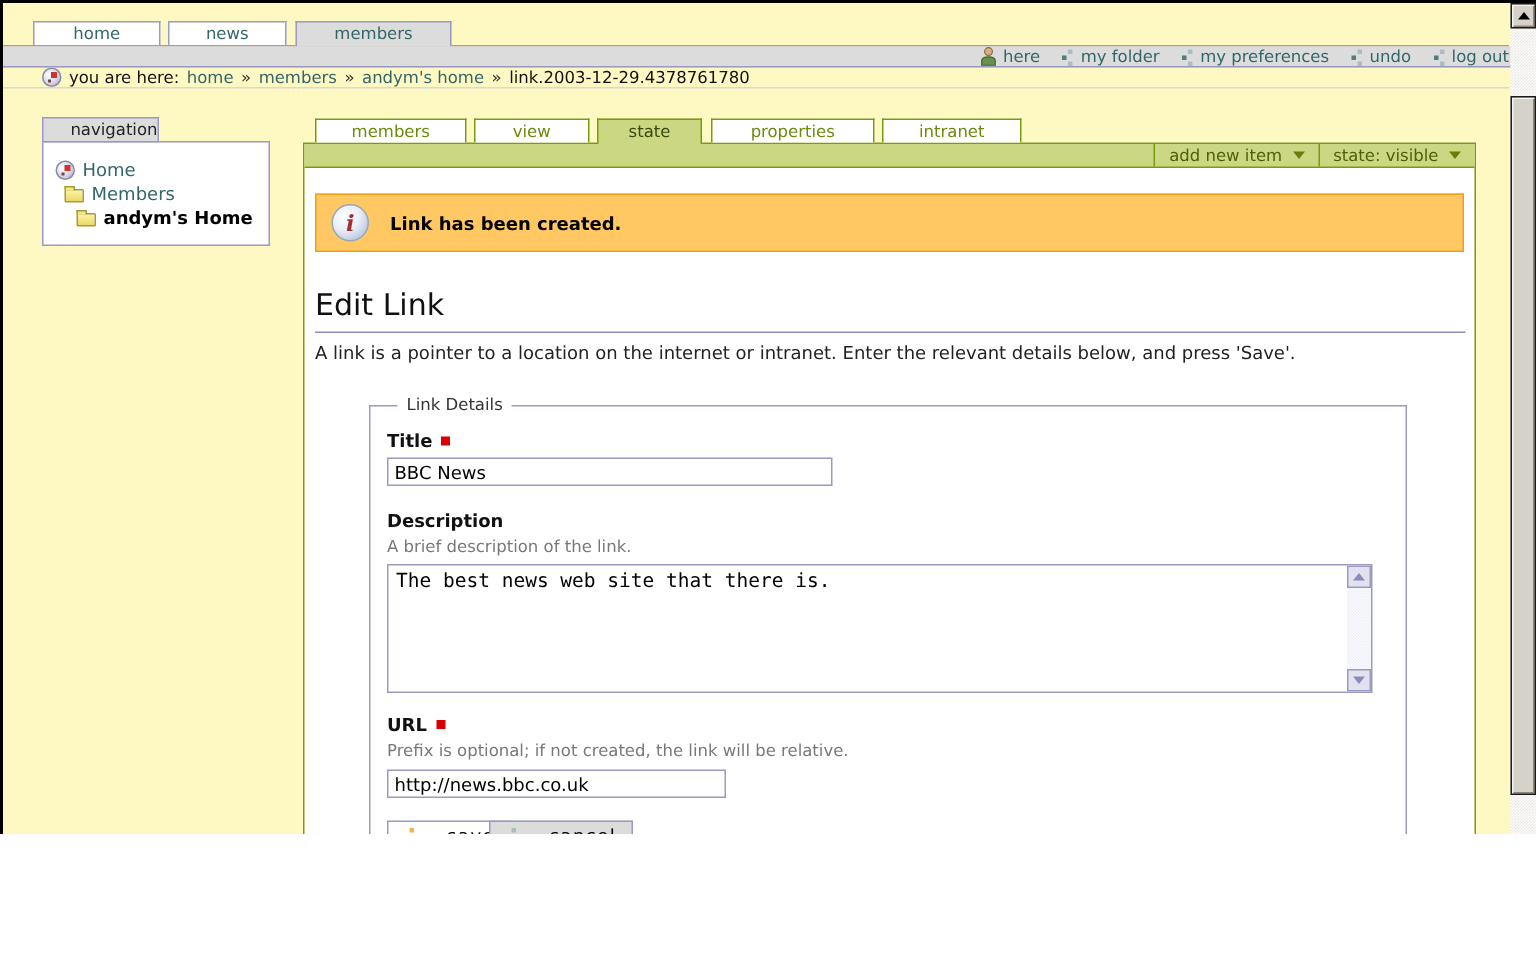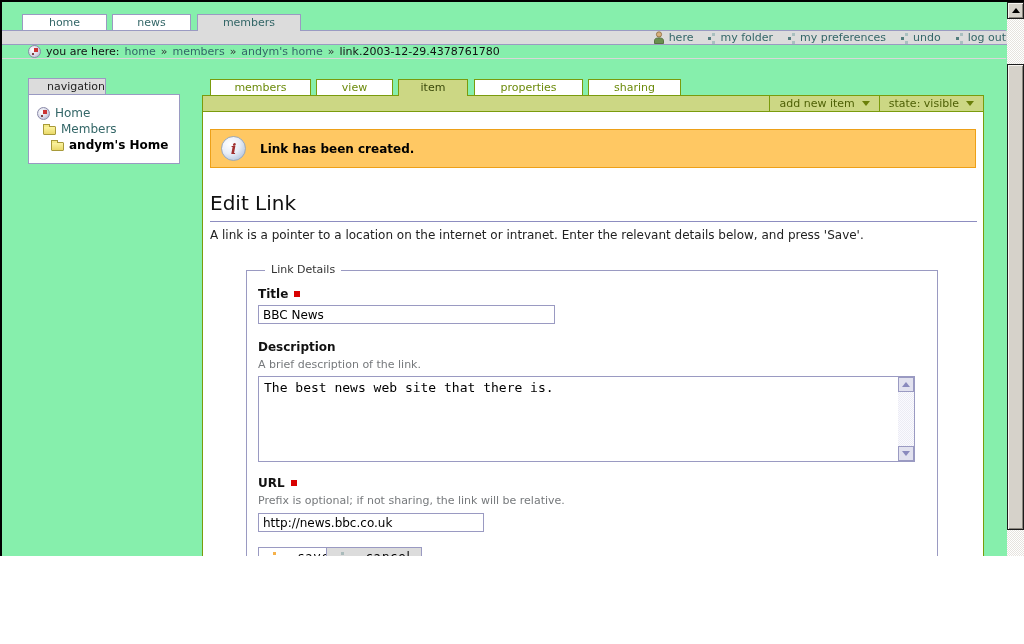--- a/index.html
+++ b/index.html
@@ -1,16 +1,16 @@
 <!DOCTYPE html>
 <html><head>
 <meta charset="utf-8">
 <style>
   html,body{margin:0;padding:0;background:#fff;}
-  #page{position:relative;width:1024px;height:556px;background:#86efac;overflow:hidden;
+  #page{position:relative;width:1024px;height:556px;background:#fef9c3;overflow:hidden;
         font-family:"DejaVu Sans","Liberation Sans",sans-serif;font-size:12px;color:#000;}
 
   
   .edge-top{position:absolute;left:0;top:0;width:1024px;height:2px;background:#000;}
   .edge-left{position:absolute;left:0;top:0;width:2px;height:644px;background:#000;}
   .bottom-strip{position:absolute;left:0;top:641px;width:1024px;height:3px;background:#d4d0c8;border-top:1px solid #a8a49c;box-sizing:border-box;z-index:9;}
 
   
   .top-tab{position:absolute;top:14px;height:16px;border:1px solid #9a9ac2;border-bottom:none;
            background:#fff;color:#336667;font-size:11px;text-align:center;line-height:16px;
@@ -199,23 +199,23 @@
       <span data-name="sidebar-item-label">Members</span>
     </div>
     <div class="nav-item lvl2" data-name="sidebar-item-andyms-home">
       <span class="folder-icon" data-name="folder-icon"></span>
       <span data-name="sidebar-item-label">andym's Home</span>
     </div>
   </div>
 
   <div class="ctab" data-name="content-tab-contents">members</div>
   <div class="ctab" data-name="content-tab-view">view</div>
-  <div class="ctab" data-name="content-tab-edit">item</div>
+  <div class="ctab" data-name="content-tab-edit">state</div>
   <div class="ctab" data-name="content-tab-properties">properties</div>
-  <div class="ctab" data-name="content-tab-sharing">sharing</div>
+  <div class="ctab" data-name="content-tab-sharing">intranet</div>
 
   <div class="content-frame" data-name="content-area">
 
     <div class="listing-bar" data-name="listing-bar">
       <span class="bar-cell" data-name="add-new-item-menu">
         <span data-name="add-new-item-label">add new item</span>
         <span class="caret-down" data-name="chevron-down-icon"></span>
       </span>
       <span class="bar-cell" data-name="state-menu">
         <span data-name="state-label">state: visible</span>
@@ -253,21 +253,21 @@
           <div class="mini-btn down" data-name="scroll-down-button">
               <span class="tri-down-sm" data-name="arrow-down-icon"></span>
             </div>
         </div>
       </div>
 
       <div class="field-label lbl-url" data-name="url-label">
         <span data-name="url-label-text">URL</span>
         <span class="required-icon" data-name="required-icon"></span>
       </div>
-      <div class="field-help help-url" data-name="url-help">Prefix is optional; if not sharing, the link will be relative.</div>
+      <div class="field-help help-url" data-name="url-help">Prefix is optional; if not created, the link will be relative.</div>
       <input class="text-input inp-url" type="text" data-name="url-input" value="http://news.bbc.co.uk" style="">
 
       <div class="btn btn-save" data-name="save-button">
         <span class="px-icon px-orange" data-name="save-bullet-icon"></span>
         <span data-name="save-button-label">save</span>
       </div>
       <div class="btn btn-cancel" data-name="cancel-button">
         <span class="px-icon px-cancel" data-name="cancel-bullet-icon"></span>
         <span data-name="cancel-button-label">cancel</span>
       </div>

